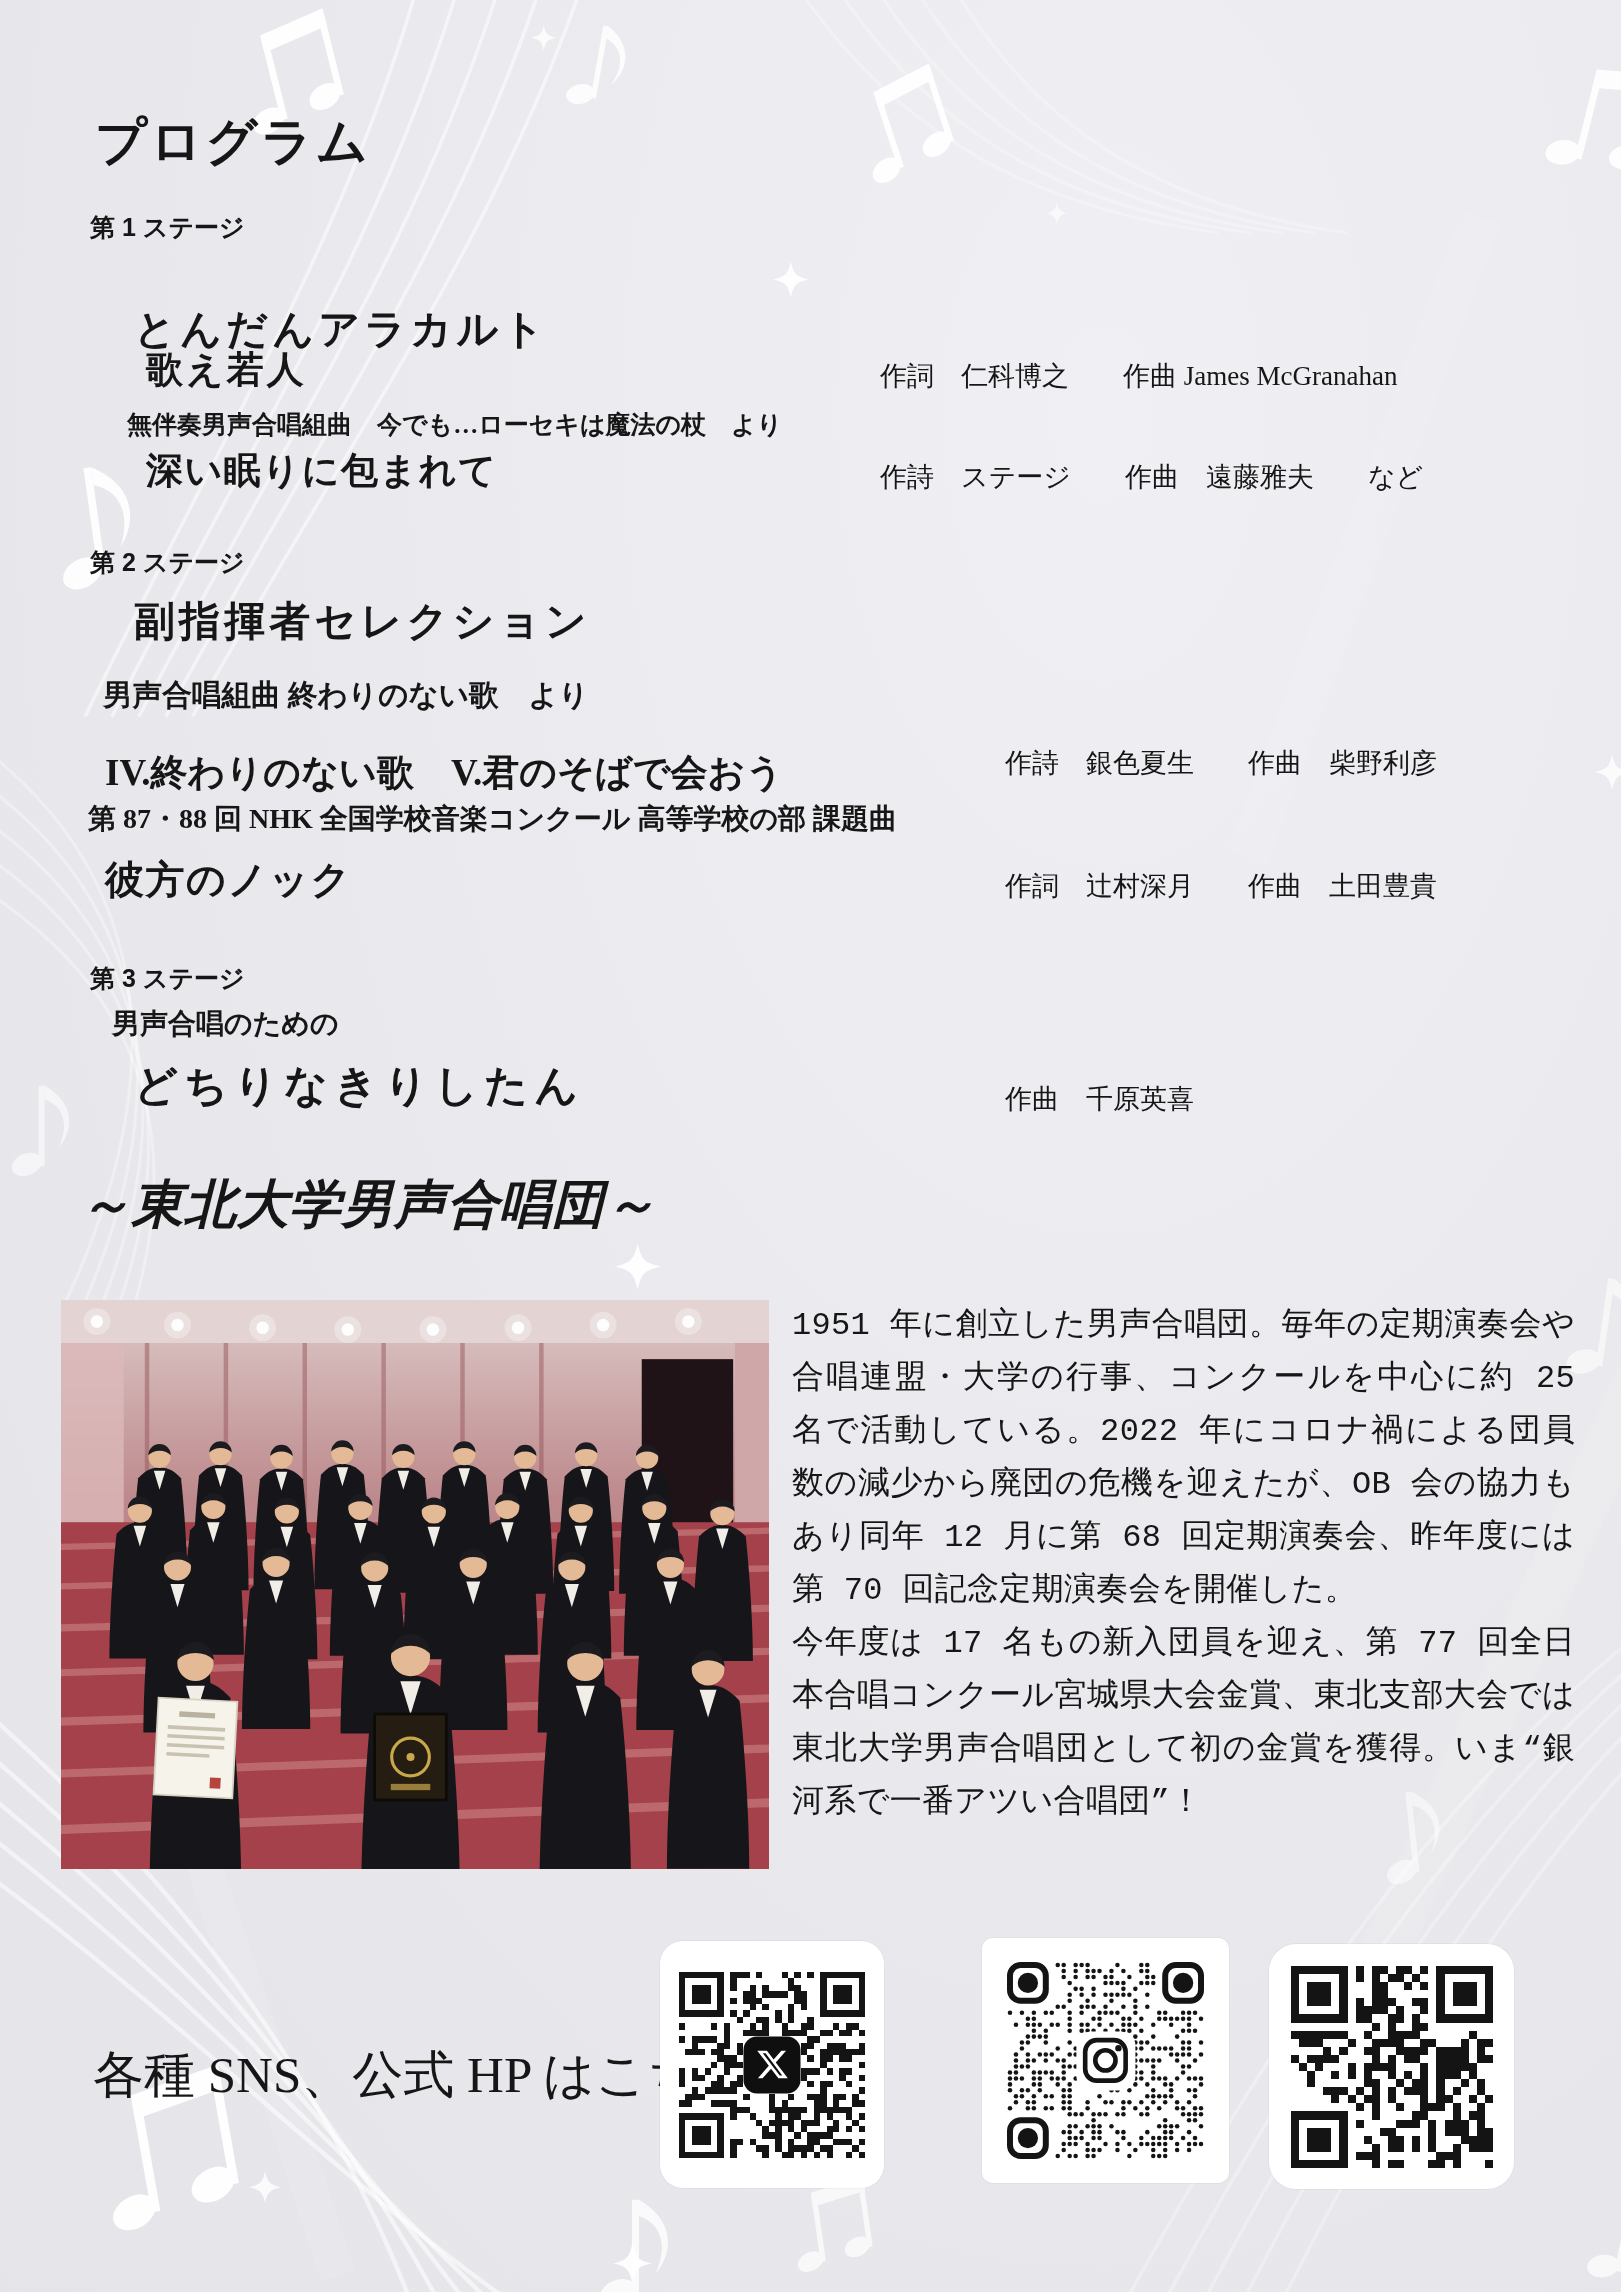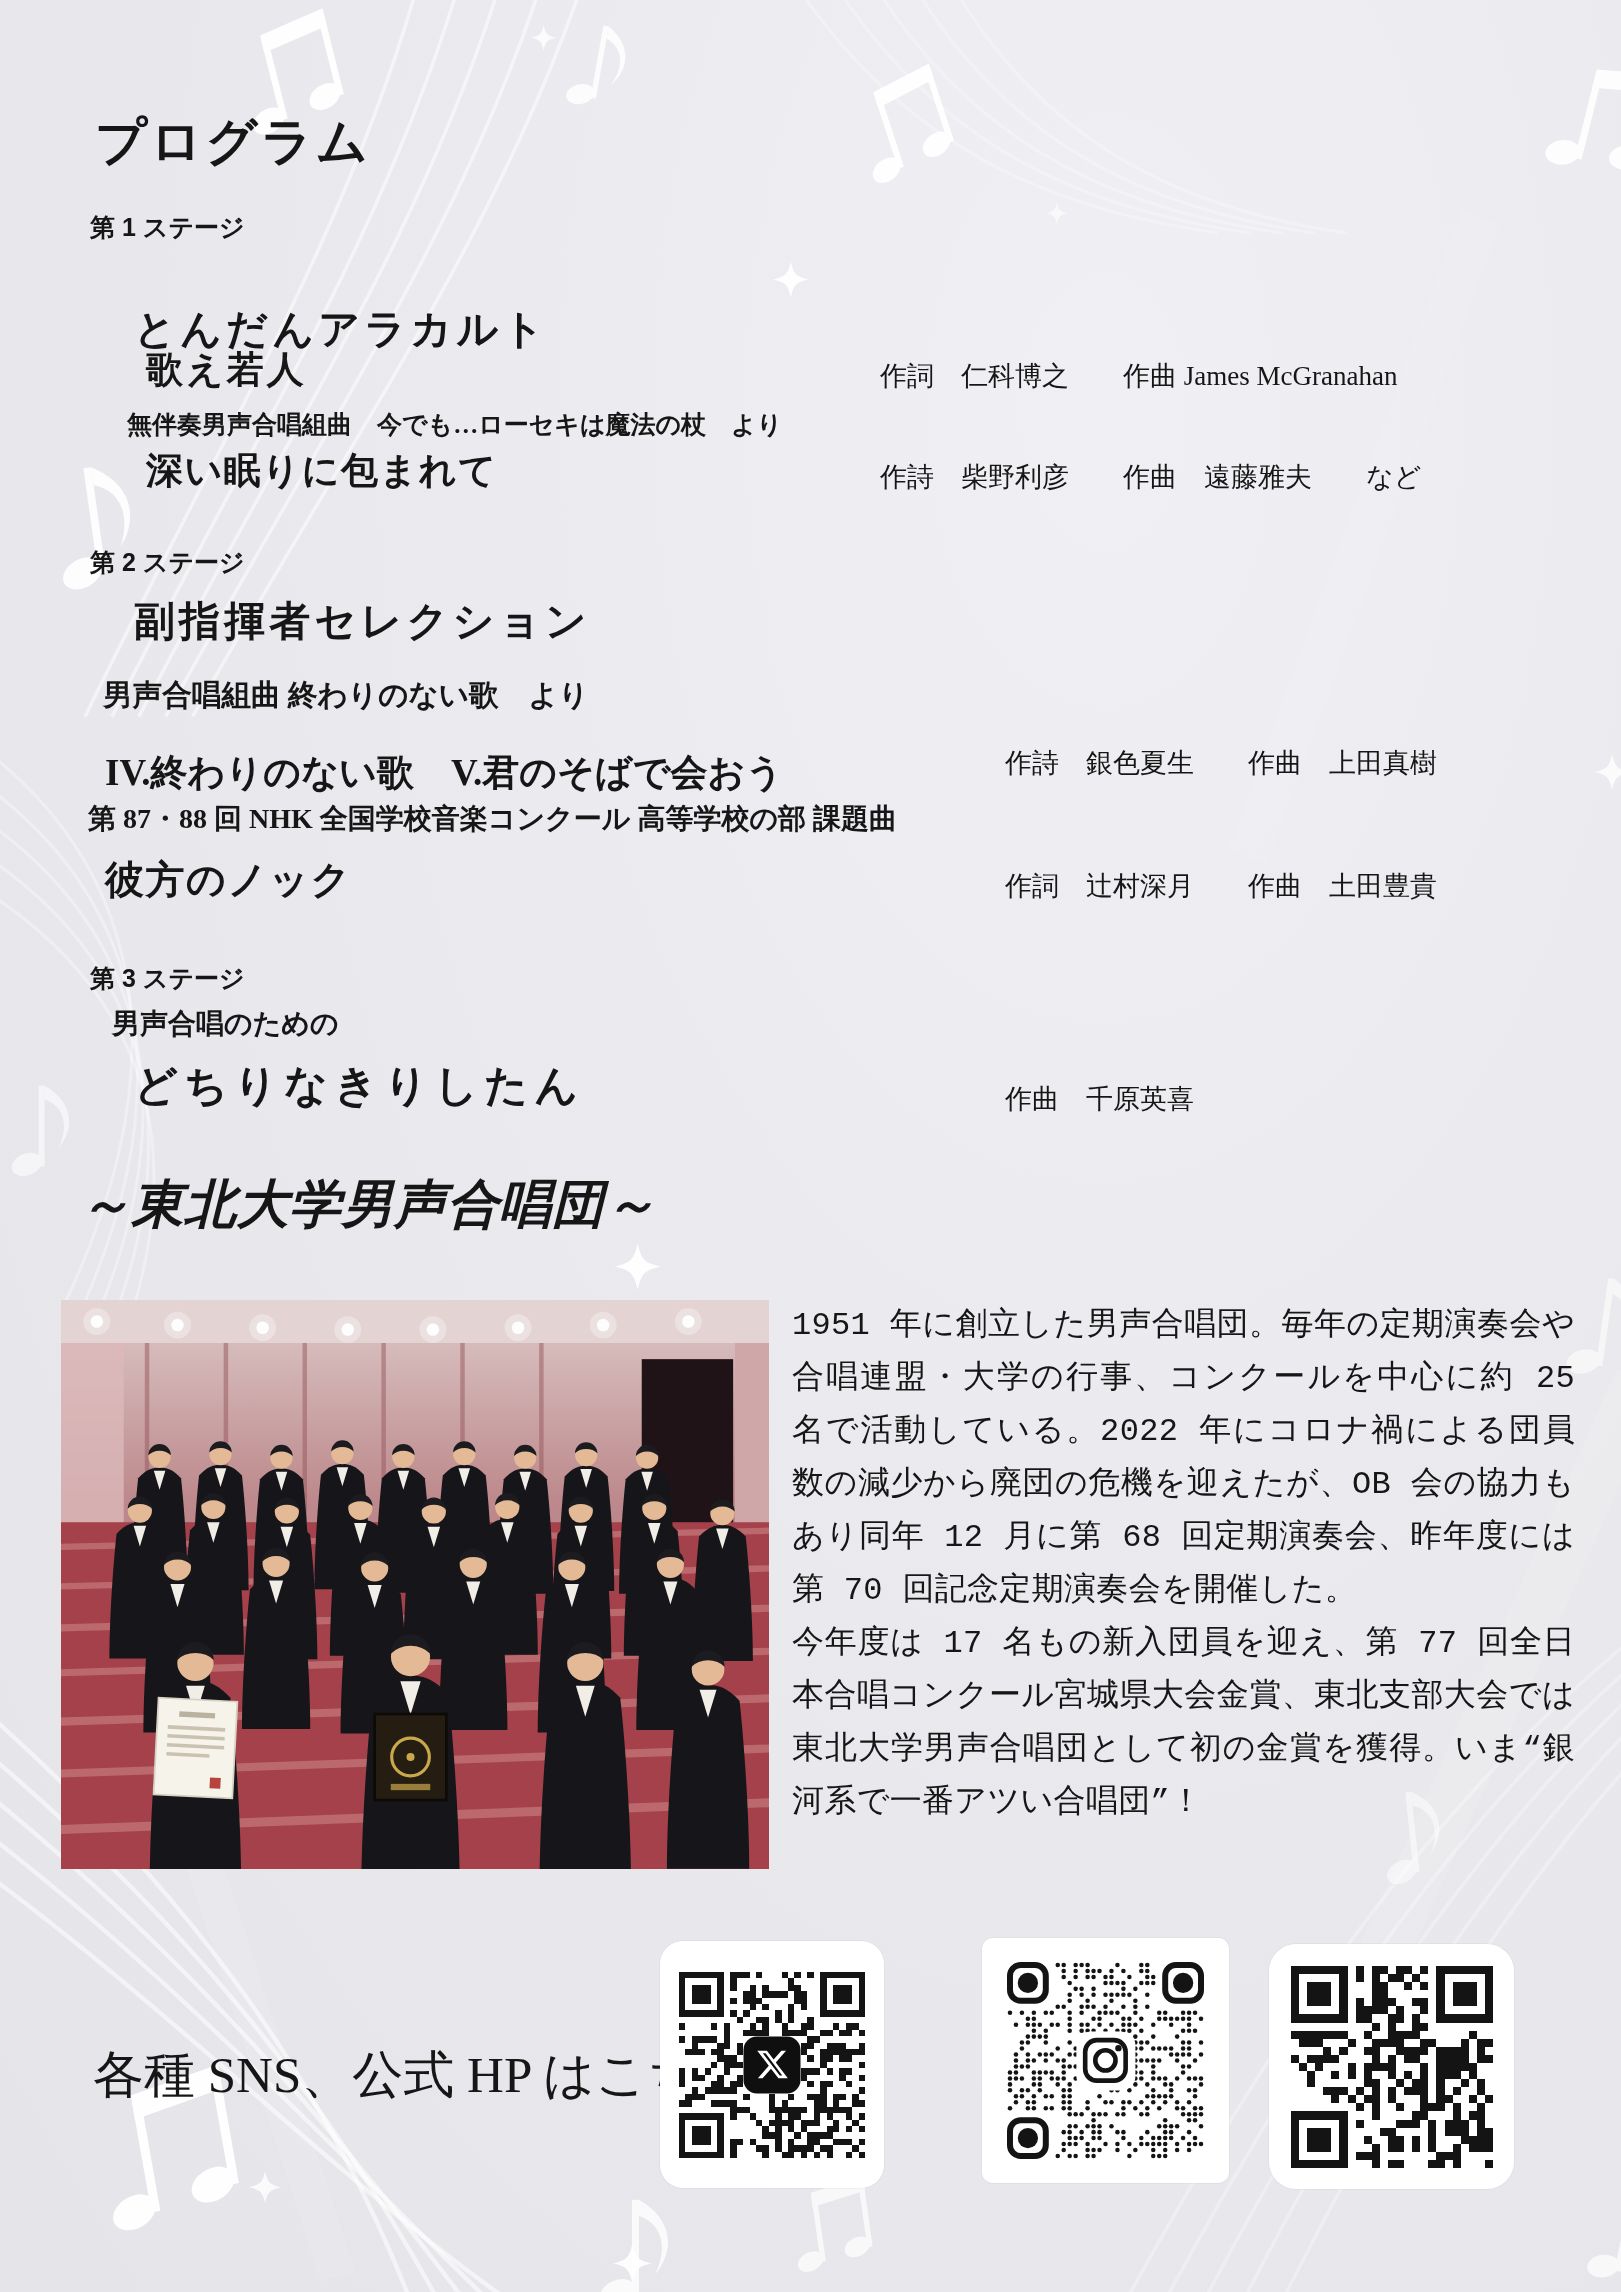--- a/index.html
+++ b/index.html
@@ -107,29 +107,29 @@
 
   <div class="t sans" style="left:90px;top:213px;font-size:25px;font-weight:700;">第 1 ステージ</div>
   <div class="t song" style="left:134px;top:309px;font-size:41px;letter-spacing:.10em;font-family:Liberation Mono, monospace;">とんだんアラカルト</div>
 
   <div class="t song" style="left:146px;top:349px;font-size:37px;letter-spacing:.08em;">歌え若人</div>
   <div class="t" style="left:880px;top:361px;font-size:27px;">作詞　仁科博之　　作曲 James McGranahan</div>
 
   <div class="t song" style="left:127px;top:411px;font-size:25px;">無伴奏男声合唱組曲　今でも…ローセキは魔法の杖　より</div>
 
   <div class="t song" style="left:146px;top:450px;font-size:37px;letter-spacing:.04em;">深い眠りに包まれて</div>
-  <div class="t" style="left:880px;top:462px;font-size:27px;">作詩　柴野利彦　　作曲　遠藤雅夫　　など</div>
+  <div class="t" style="left:880px;top:462px;font-size:27px;">作詩　ステージ　　作曲　遠藤雅夫　　など</div>
 
   <div class="t sans" style="left:90px;top:548px;font-size:25px;font-weight:700;">第 2 ステージ</div>
   <div class="t song" style="left:134px;top:598px;font-size:41px;letter-spacing:.10em;">副指揮者セレクション</div>
 
   <div class="t song" style="left:103px;top:678px;font-size:29.6px;">男声合唱組曲 終わりのない歌　より</div>
 
   <div class="t song" style="left:105px;top:734px;font-size:37px;margin-top:18px;">IV.終わりのない歌　V.君のそばで会おう</div>
-  <div class="t" style="left:1005px;top:748px;font-size:27px;">作詩　銀色夏生　　作曲　上田真樹</div>
+  <div class="t" style="left:1005px;top:748px;font-size:27px;">作詩　銀色夏生　　作曲　柴野利彦</div>
 
   <div class="t song" style="left:88px;top:803px;font-size:28px;">第 87・88 回 NHK 全国学校音楽コンクール 高等学校の部 課題曲</div>
 
   <div class="t song" style="left:105px;top:858px;font-size:39px;letter-spacing:.04em;">彼方のノック</div>
   <div class="t" style="left:1005px;top:871px;font-size:27px;">作詞　辻村深月　　作曲　土田豊貴</div>
 
   <div class="t sans" style="left:90px;top:964px;font-size:25px;font-weight:700;">第 3 ステージ</div>
   <div class="t song" style="left:112px;top:1008px;font-size:28px;">男声合唱のための</div>
   <div class="t song" style="left:134px;top:1061px;font-size:43px;letter-spacing:.14em;">どちりなきりしたん</div>
   <div class="t" style="left:1005px;top:1084px;font-size:27px;">作曲　千原英喜</div>

